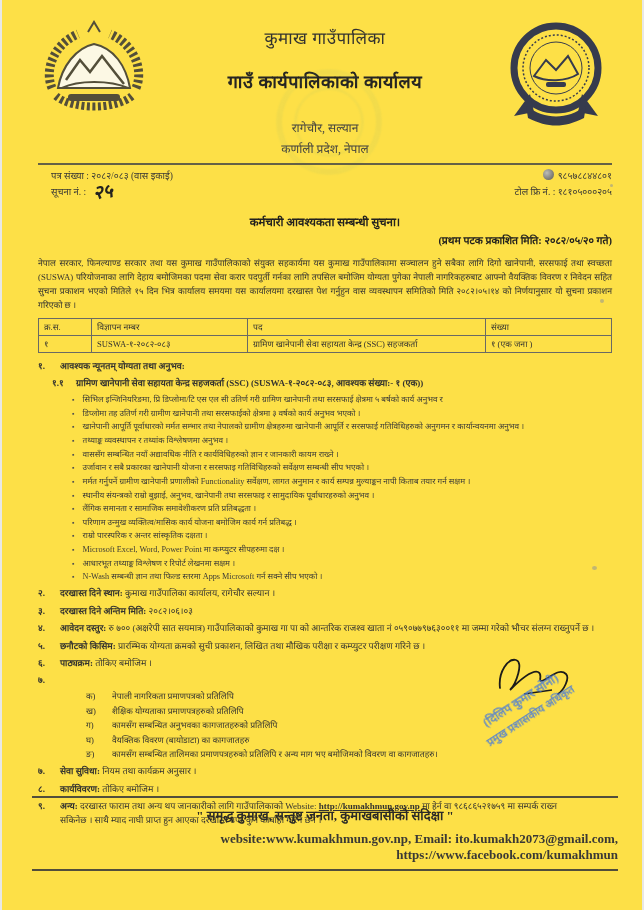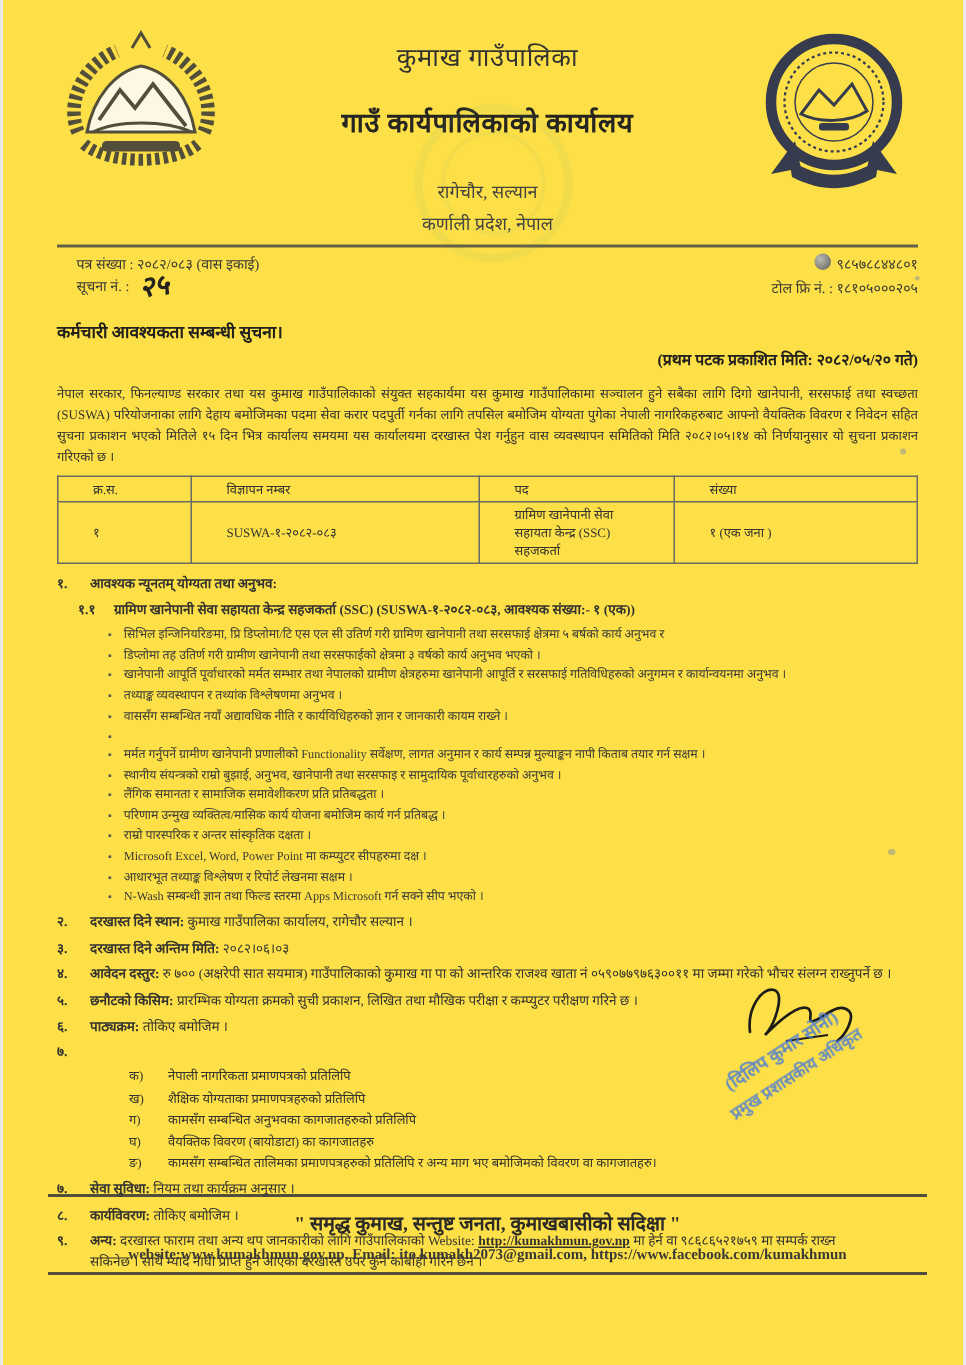--- a/index.html
+++ b/index.html
@@ -30,27 +30,27 @@
   .meta{display:flex; justify-content:space-between; font-size:9.5px; margin-top:4px; color:#3a3935;margin-left:13px;}
   .meta-left div{margin-bottom:2px;}
   .hand{display:inline-block; font-size:19px; font-weight:bold; font-style:italic;
         transform:rotate(-7deg); color:#23221f; line-height:10px; position:relative; top:3px; left:4px;}
   .meta-right{text-align:right;}
   .phone-row{display:flex; align-items:flex-start; justify-content:flex-end; gap:4px;}
   .phone-ic{width:11px; height:11px; border-radius:50%;
      background:radial-gradient(circle at 35% 35%, #bdbdb8, #77766f 70%); display:inline-block;}
   .tollfree{margin-top:3px;}
   
-  .title{ font-size:11.5px; font-weight:bold; margin-top:14px; color:#22211e;}
+  .title{ text-align:center; font-size:11.5px; font-weight:bold; margin-top:14px; color:#22211e;}
   .subtitle{text-align:right; font-size:10.5px; font-weight:bold; margin-top:4px; color:#22211e;}
   
   .bodytext{font-size:8.7px; line-height:1.62; text-align:justify; margin-top:9px; color:#34332f;}
   
   table.vac{border-collapse:collapse; width:100%; margin-top:6px; font-size:8.6px; color:#34332f;}
-  table.vac td,table.vac th{border:1px solid #6a6a64; padding:2px 23px; text-align:left; font-weight:normal;}
+  table.vac td,table.vac th{border:1px solid #6a6a64; padding:2px 5px; text-align:left; font-weight:normal;}
   th.c1,td.c1{width:42px;} th.c2,td.c2{width:145px;} th.c4,td.c4{width:115px;}
   
   .sec{margin-top:7px; font-size:9px; line-height:1.55; color:#34332f;}
   .row-item{display:flex; margin-top:3.5px;}
   .num{width:22px; flex:0 0 auto; font-weight:bold;}
   .itm-label{font-weight:bold;}
   .sub-head{display:flex; margin:3px 0 0 14px; font-weight:bold;}
   .bullets{margin:2px 0 0 34px;}
   .bullet{display:flex; gap:8px; font-size:8.2px; line-height:1.66; color:#3c3b36;}
   .bullet .dot{flex:0 0 auto; font-size:7px; position:relative; top:2px; color:#55544e;}
@@ -64,21 +64,21 @@
   .blue-stamp{
     position:absolute; right:-6px; top:42px; width:190px; text-align:center;
     transform:rotate(-33deg); color:#4a7cd8; font-weight:bold; opacity:.85; filter:blur(.3px);
   }
   .blue-stamp .l1{font-size:12px;}
   .blue-stamp .l2{font-size:11px; margin-top:2px;}
   
   .footer{position:absolute; left:30px; right:24px; top:788px;}
   .f-rule-top{border:none; border-top:2.5px solid #3f3e3a; opacity:.9;}
   .motto{text-align:center; font-size:13px; font-weight:bold; margin-top:5px; color:#2b2a27;}
-  .contact{text-align:center; font-size:10px; font-weight:bold; margin-top:7px; color:#3a3935;}
+  .contact{text-align:right; font-size:13px; font-weight:bold; margin-top:7px; color:#3a3935;}
   .f-rule-bot{border:none; border-top:2px solid #3f3e3a; margin-top:6px; box-shadow:0 3px 0 -1px #3f3e3a; opacity:.9;}
   .speck{position:absolute; background:#9a998f; border-radius:50%; opacity:.6;}
 </style>
 </head>
 <body>
 
 <div class="page">
   <div class="inner">
 
     <div class="header">
@@ -183,20 +183,21 @@
         <div class="bullet">
             <span class="dot">▪</span>
             <span>तथ्याङ्क व्यवस्थापन र तथ्यांक विश्लेषणमा अनुभव ।</span>
           </div>
         <div class="bullet">
             <span class="dot">▪</span>
             <span>वाससँग सम्बन्धित नयाँ अद्यावधिक नीति र कार्यविधिहरुको ज्ञान र जानकारी कायम राख्ने ।</span>
           </div>
         <div class="bullet">
             <span class="dot">▪</span>
+            <span>उर्जावान र सबै प्रकारका खानेपानी योजना र सरसफाइ गतिविधिहरुको सर्वेक्षण सम्बन्धी सीप भएको ।</span>
           </div>
         <div class="bullet">
             <span class="dot">▪</span>
             <span>मर्मत गर्नुपर्ने ग्रामीण खानेपानी प्रणालीको Functionality सर्वेक्षण, लागत अनुमान र कार्य सम्पन्न मुल्याङ्कन नापी किताब तयार गर्न सक्षम ।</span>
           </div>
         <div class="bullet">
             <span class="dot">▪</span>
             <span>स्थानीय संयन्त्रको राम्रो बुझाई, अनुभव, खानेपानी तथा सरसफाइ र सामुदायिक पूर्वाधारहरुको अनुभव ।</span>
           </div>
         <div class="bullet">

